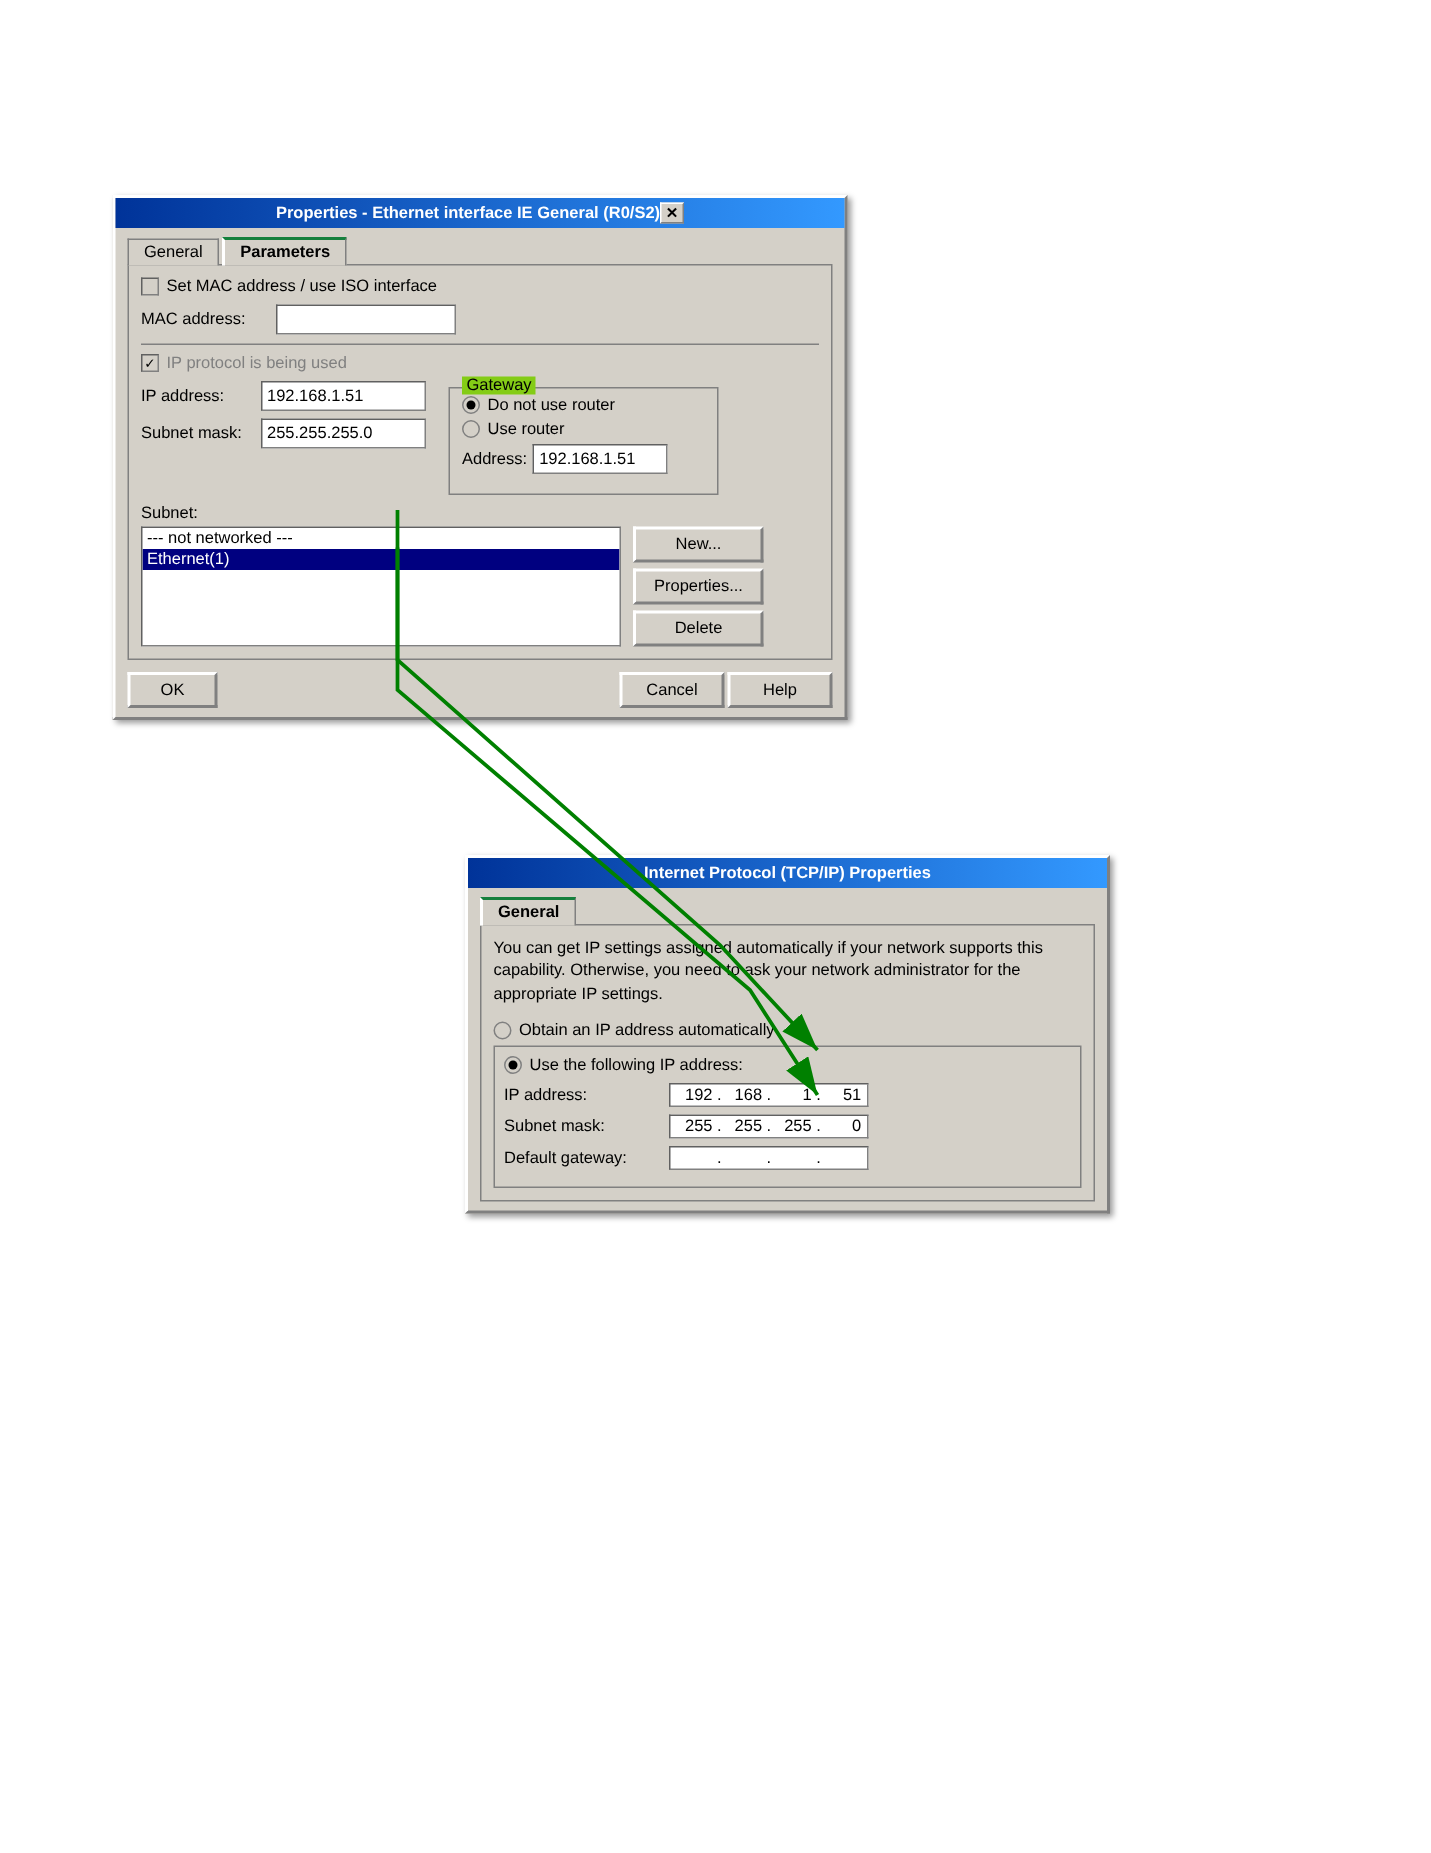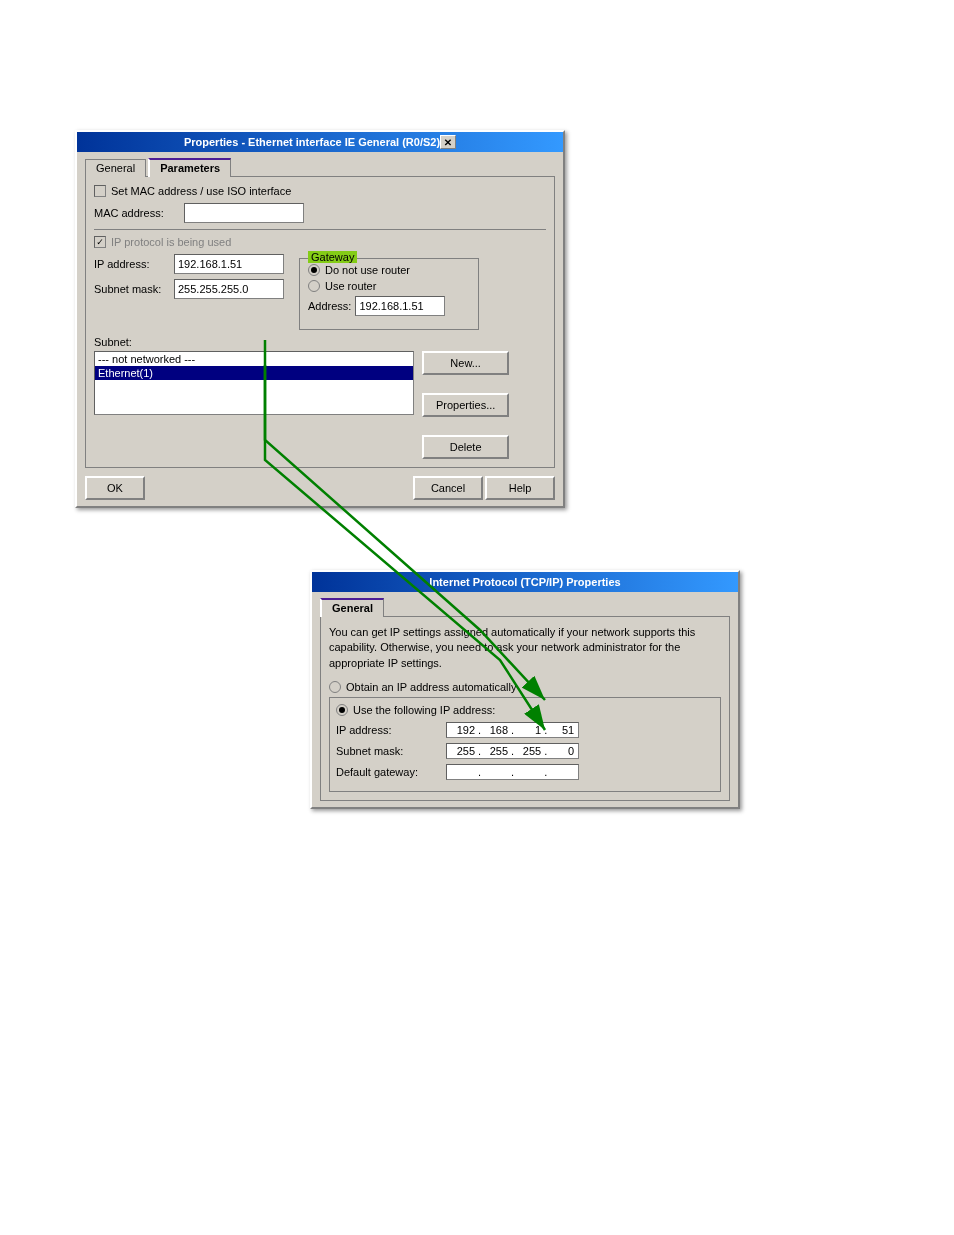--- a/index.html
+++ b/index.html
@@ -68,21 +68,21 @@
       padding: 2px 10px 3px;
       font-size: 11px;
       cursor: pointer;
       margin-right: 2px;
       position: relative;
       bottom: 0;
     }
 
     .tab.active {
       background: #d4d0c8;
-      border-top: 2px solid #4c1d95;
+      border-top: 2px solid #15803d;
       border-left: 2px solid #ffffff;
       font-weight: bold;
       z-index: 2;
     }
 
     .tab-content {
       border: 1px solid #808080;
       border-top: 1px solid #808080;
       padding: 8px;
       background: #d4d0c8;
@@ -338,29 +338,29 @@
             <input class="text-input" style="width: 90px;" value="192.168.1.51">
           </div>
         </div>
       </div>
 
       <div>
         <div style="margin-bottom:3px;">
           <span>Subnet:</span>
         </div>
         <div style="display:flex; align-items:flex-start;">
-          <div class="listbox" style="width:320px; height:64px; flex-shrink:0;">
+          <div class="listbox" style="width:320px; height:80px; flex-shrink:0;">
             <div class="list-item">
               <span>--- not networked ---</span>
             </div>
             <div class="list-item selected">
               <span>Ethernet(1)</span>
             </div>
           </div>
-          <div style="display:flex; flex-direction:column; gap:18px; margin-left:8px;">
+          <div style="display:flex; flex-direction:column; gap:4px; margin-left:8px;">
             <button class="win-button">New...</button>
             <button class="win-button">Properties...</button>
             <button class="win-button">Delete</button>
           </div>
         </div>
       </div>
 
     </div>
 
     <div style="display:flex; justify-content:space-between; margin-top:8px;">

